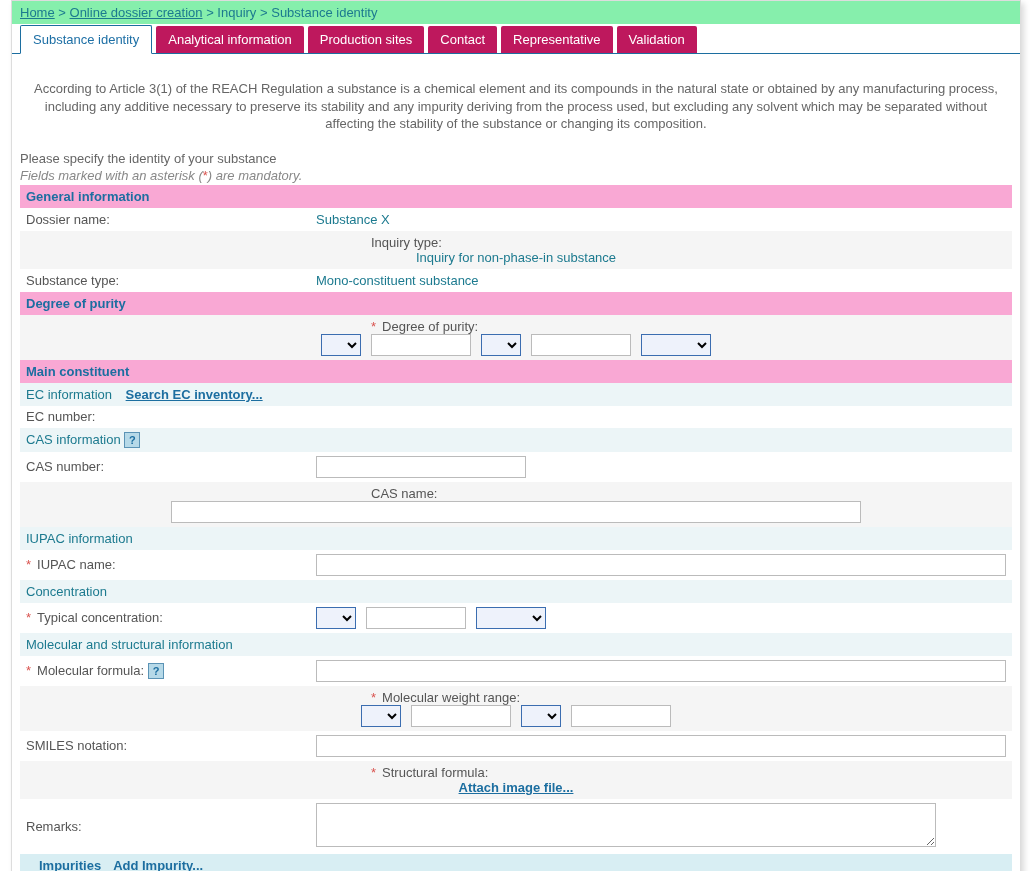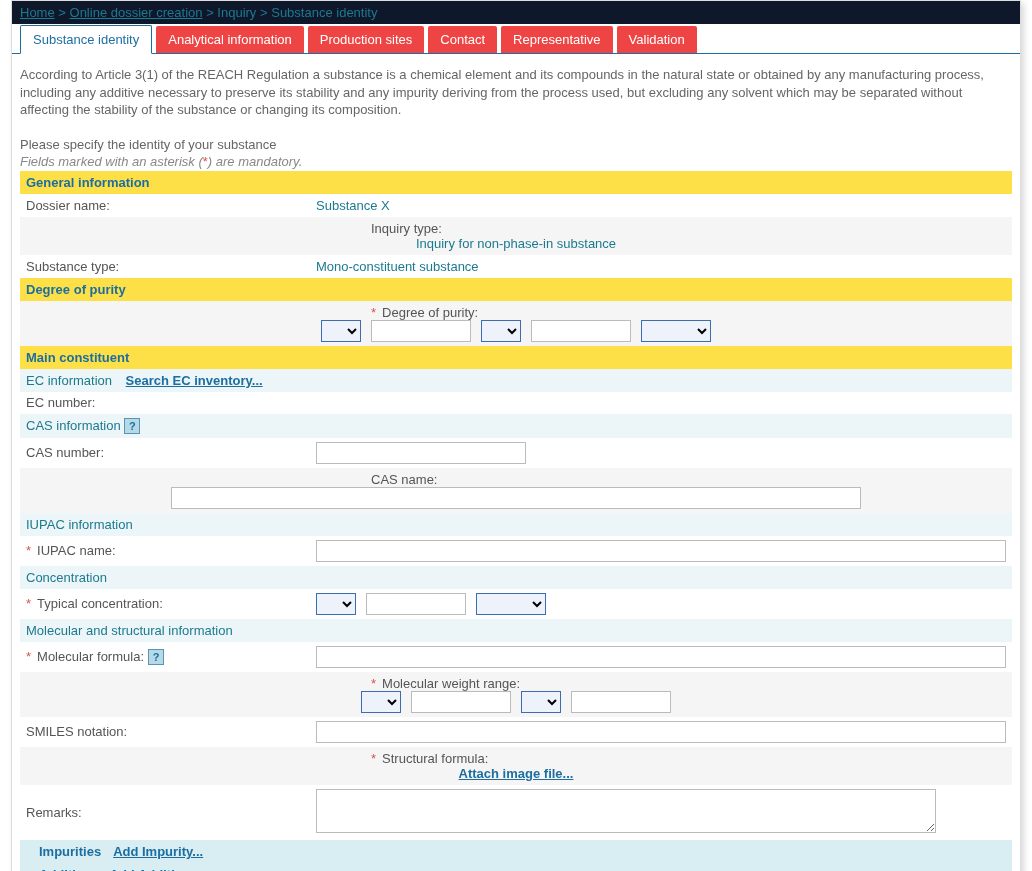--- a/index.html
+++ b/index.html
@@ -12,62 +12,62 @@
     background: #fff;
   }
   .container {
     width: 1010px;
     margin: 0 auto;
     border: 1px solid #ddd;
     box-shadow: 3px 3px 6px rgba(0,0,0,0.15);
     background: #fff;
   }
   .breadcrumb {
-    background: #0f172a;
+    background: #86efac;
     padding: 4px 8px;
     font-size: 13px;
     color: #1c7a8f;
   }
   .breadcrumb a { color: #1c7a8f; text-decoration: underline; }
   .breadcrumb span.sep { color: #1c7a8f; }
   .breadcrumb span.current { color: #1c7a8f; }
   .tabs {
     display: flex;
     gap: 4px;
     padding: 0 8px;
     border-bottom: 1px solid #1c6ea0;
     background: #fff;
     align-items: flex-end;
   }
   .tab {
     padding: 6px 12px;
-    background: #ef4444;
+    background: #be185d;
     color: #fff;
     font-size: 13px;
     cursor: pointer;
     white-space: nowrap;
     border-radius: 2px 2px 0 0;
   }
   .tab.active {
     background: #fff;
     color: #1d6fa5;
     border: 1px solid #1c6ea0;
     border-bottom: 1px solid #fff;
     position: relative;
     top: 1px;
   }
   .body-area {
     padding: 8px;
   }
-  .intro-text { color: #666; margin: 4px 0 18px; line-height: 1.35; }
+  .intro-text { color: #666; margin: 18px 0 18px; line-height: 1.35; text-align: center; }
   .specify-text { color: #666; margin-bottom: 2px; }
   .mandatory-note { color: #888; font-style: italic; margin-bottom: 2px; }
   .mandatory-note .ast { color: #d9534f; font-style: normal; }
   .section-header {
-    background: #fde047;
+    background: #f9a8d4;
     color: #1c6ea0;
     font-weight: bold;
     padding: 4px 6px;
     font-size: 13px;
   }
   .section-subheader {
     background: #ecf5f7;
     color: #1c7a8f;
     padding: 4px 6px;
     font-size: 13px;

